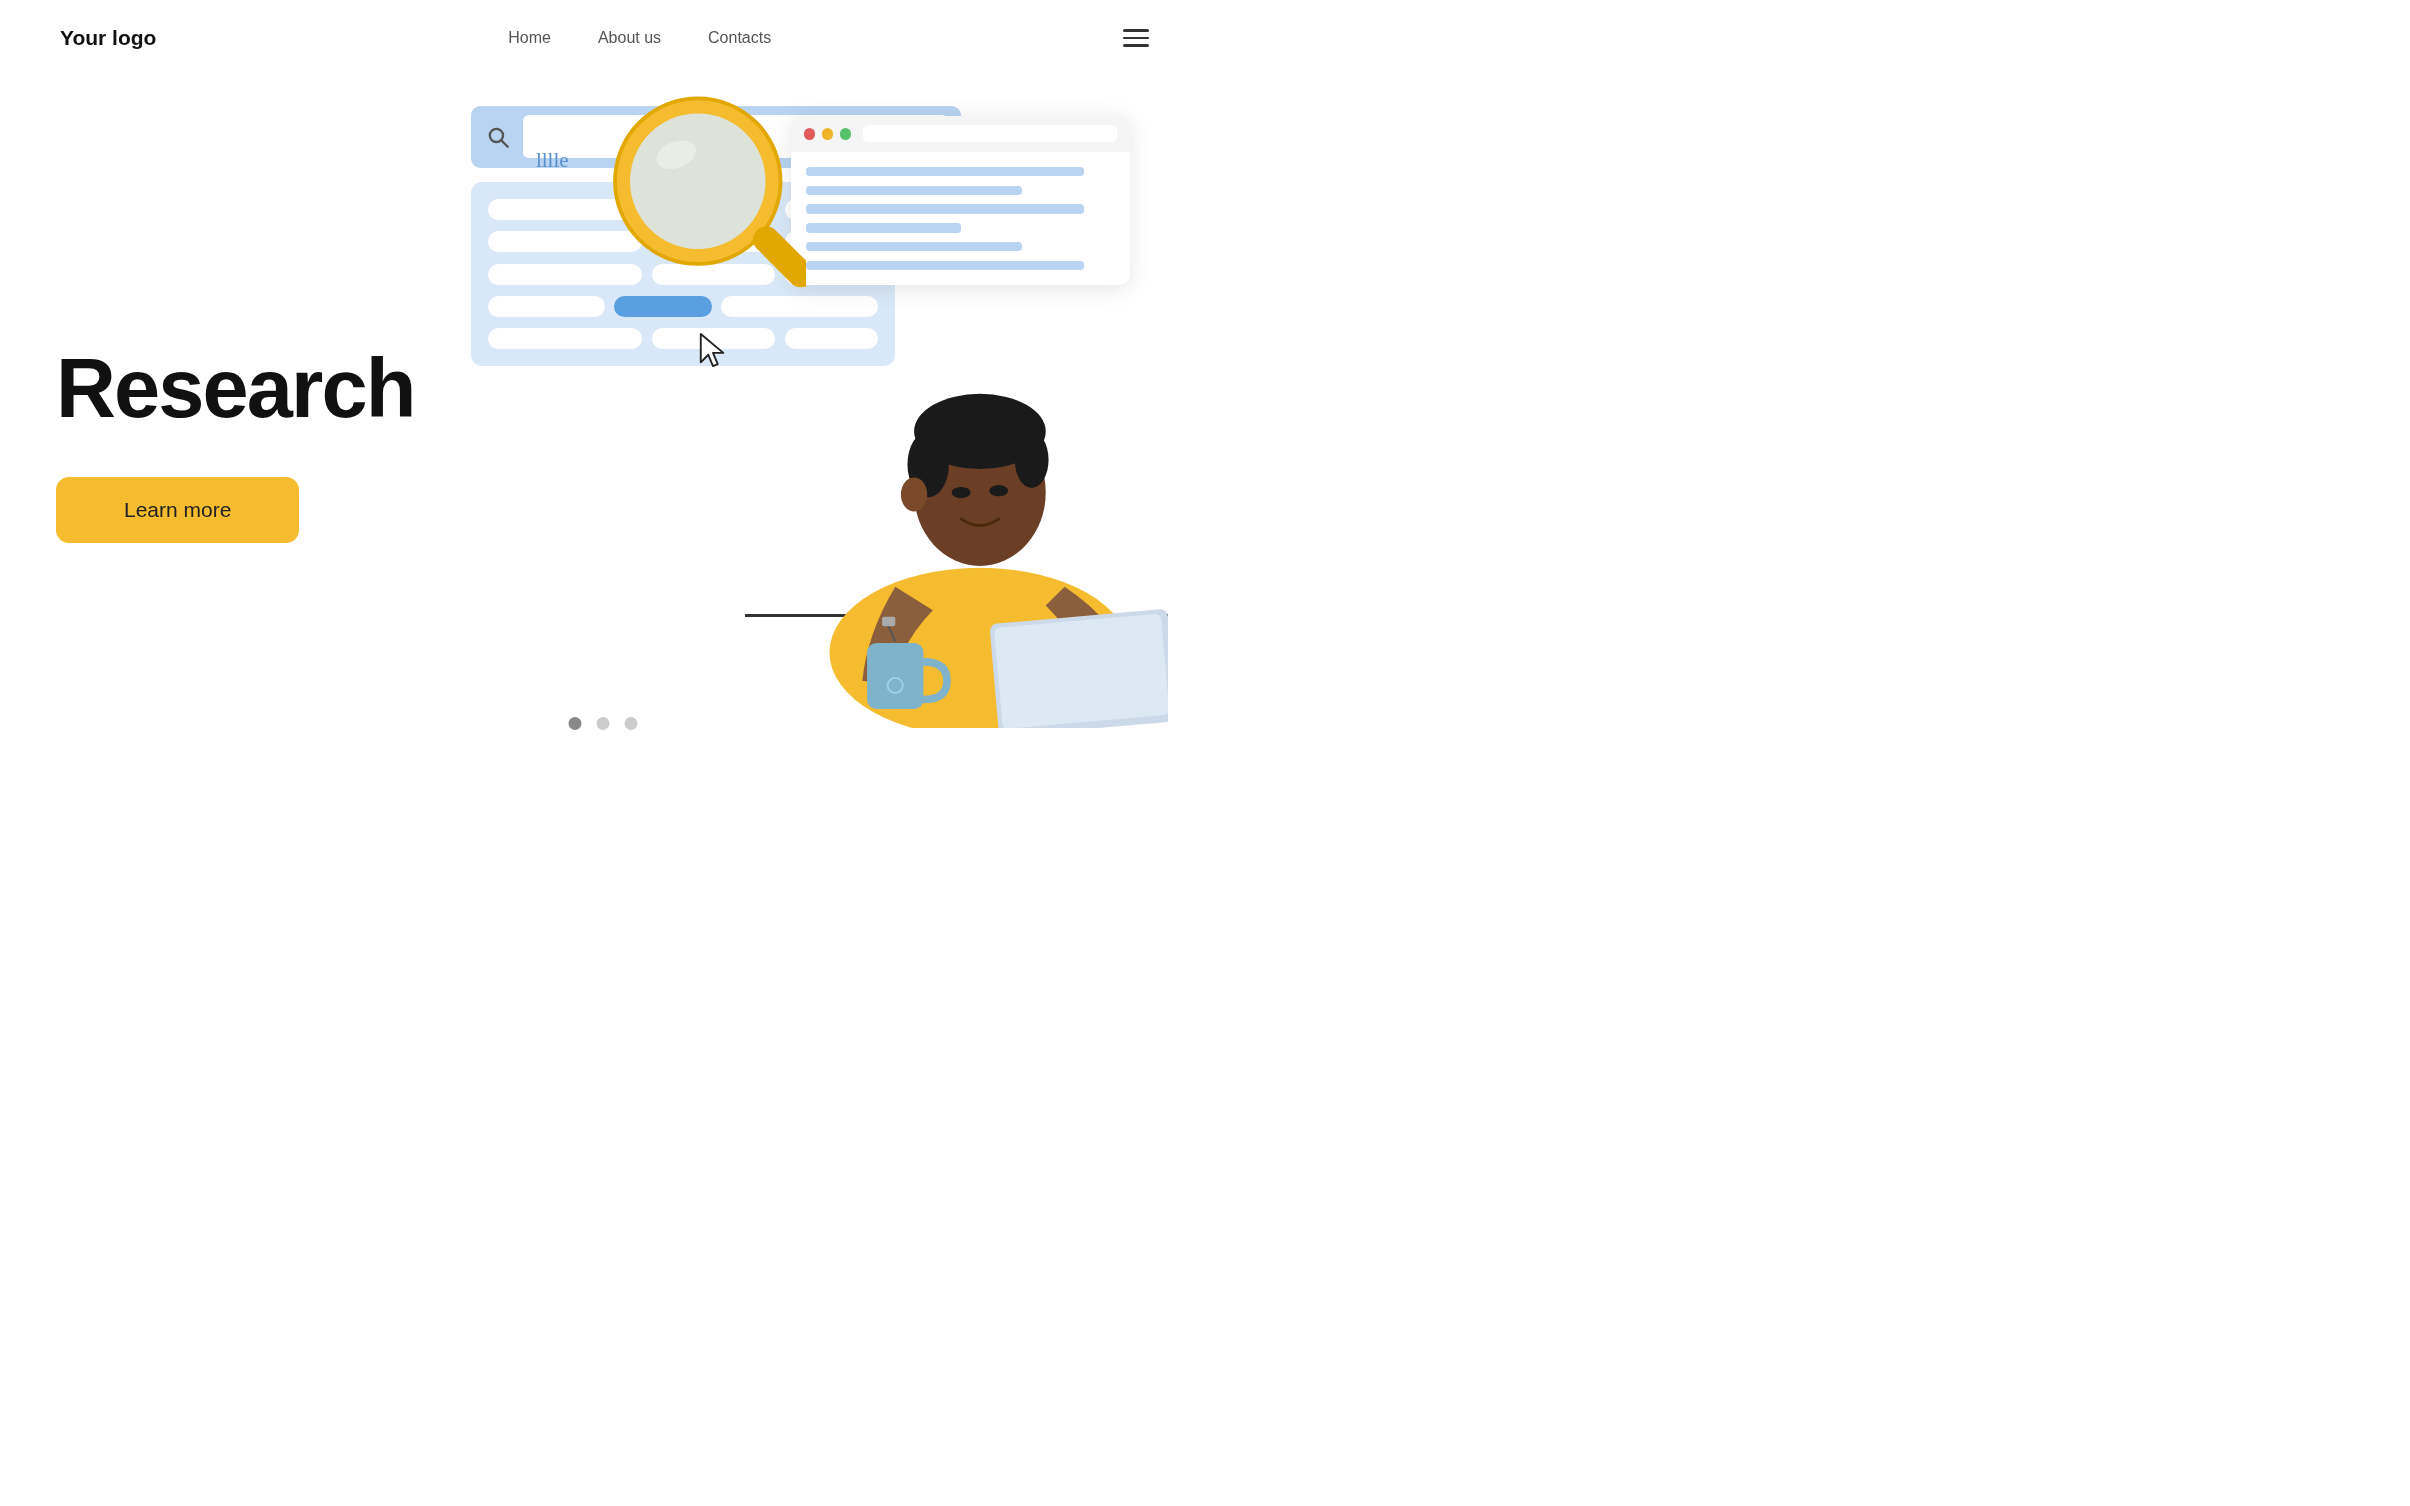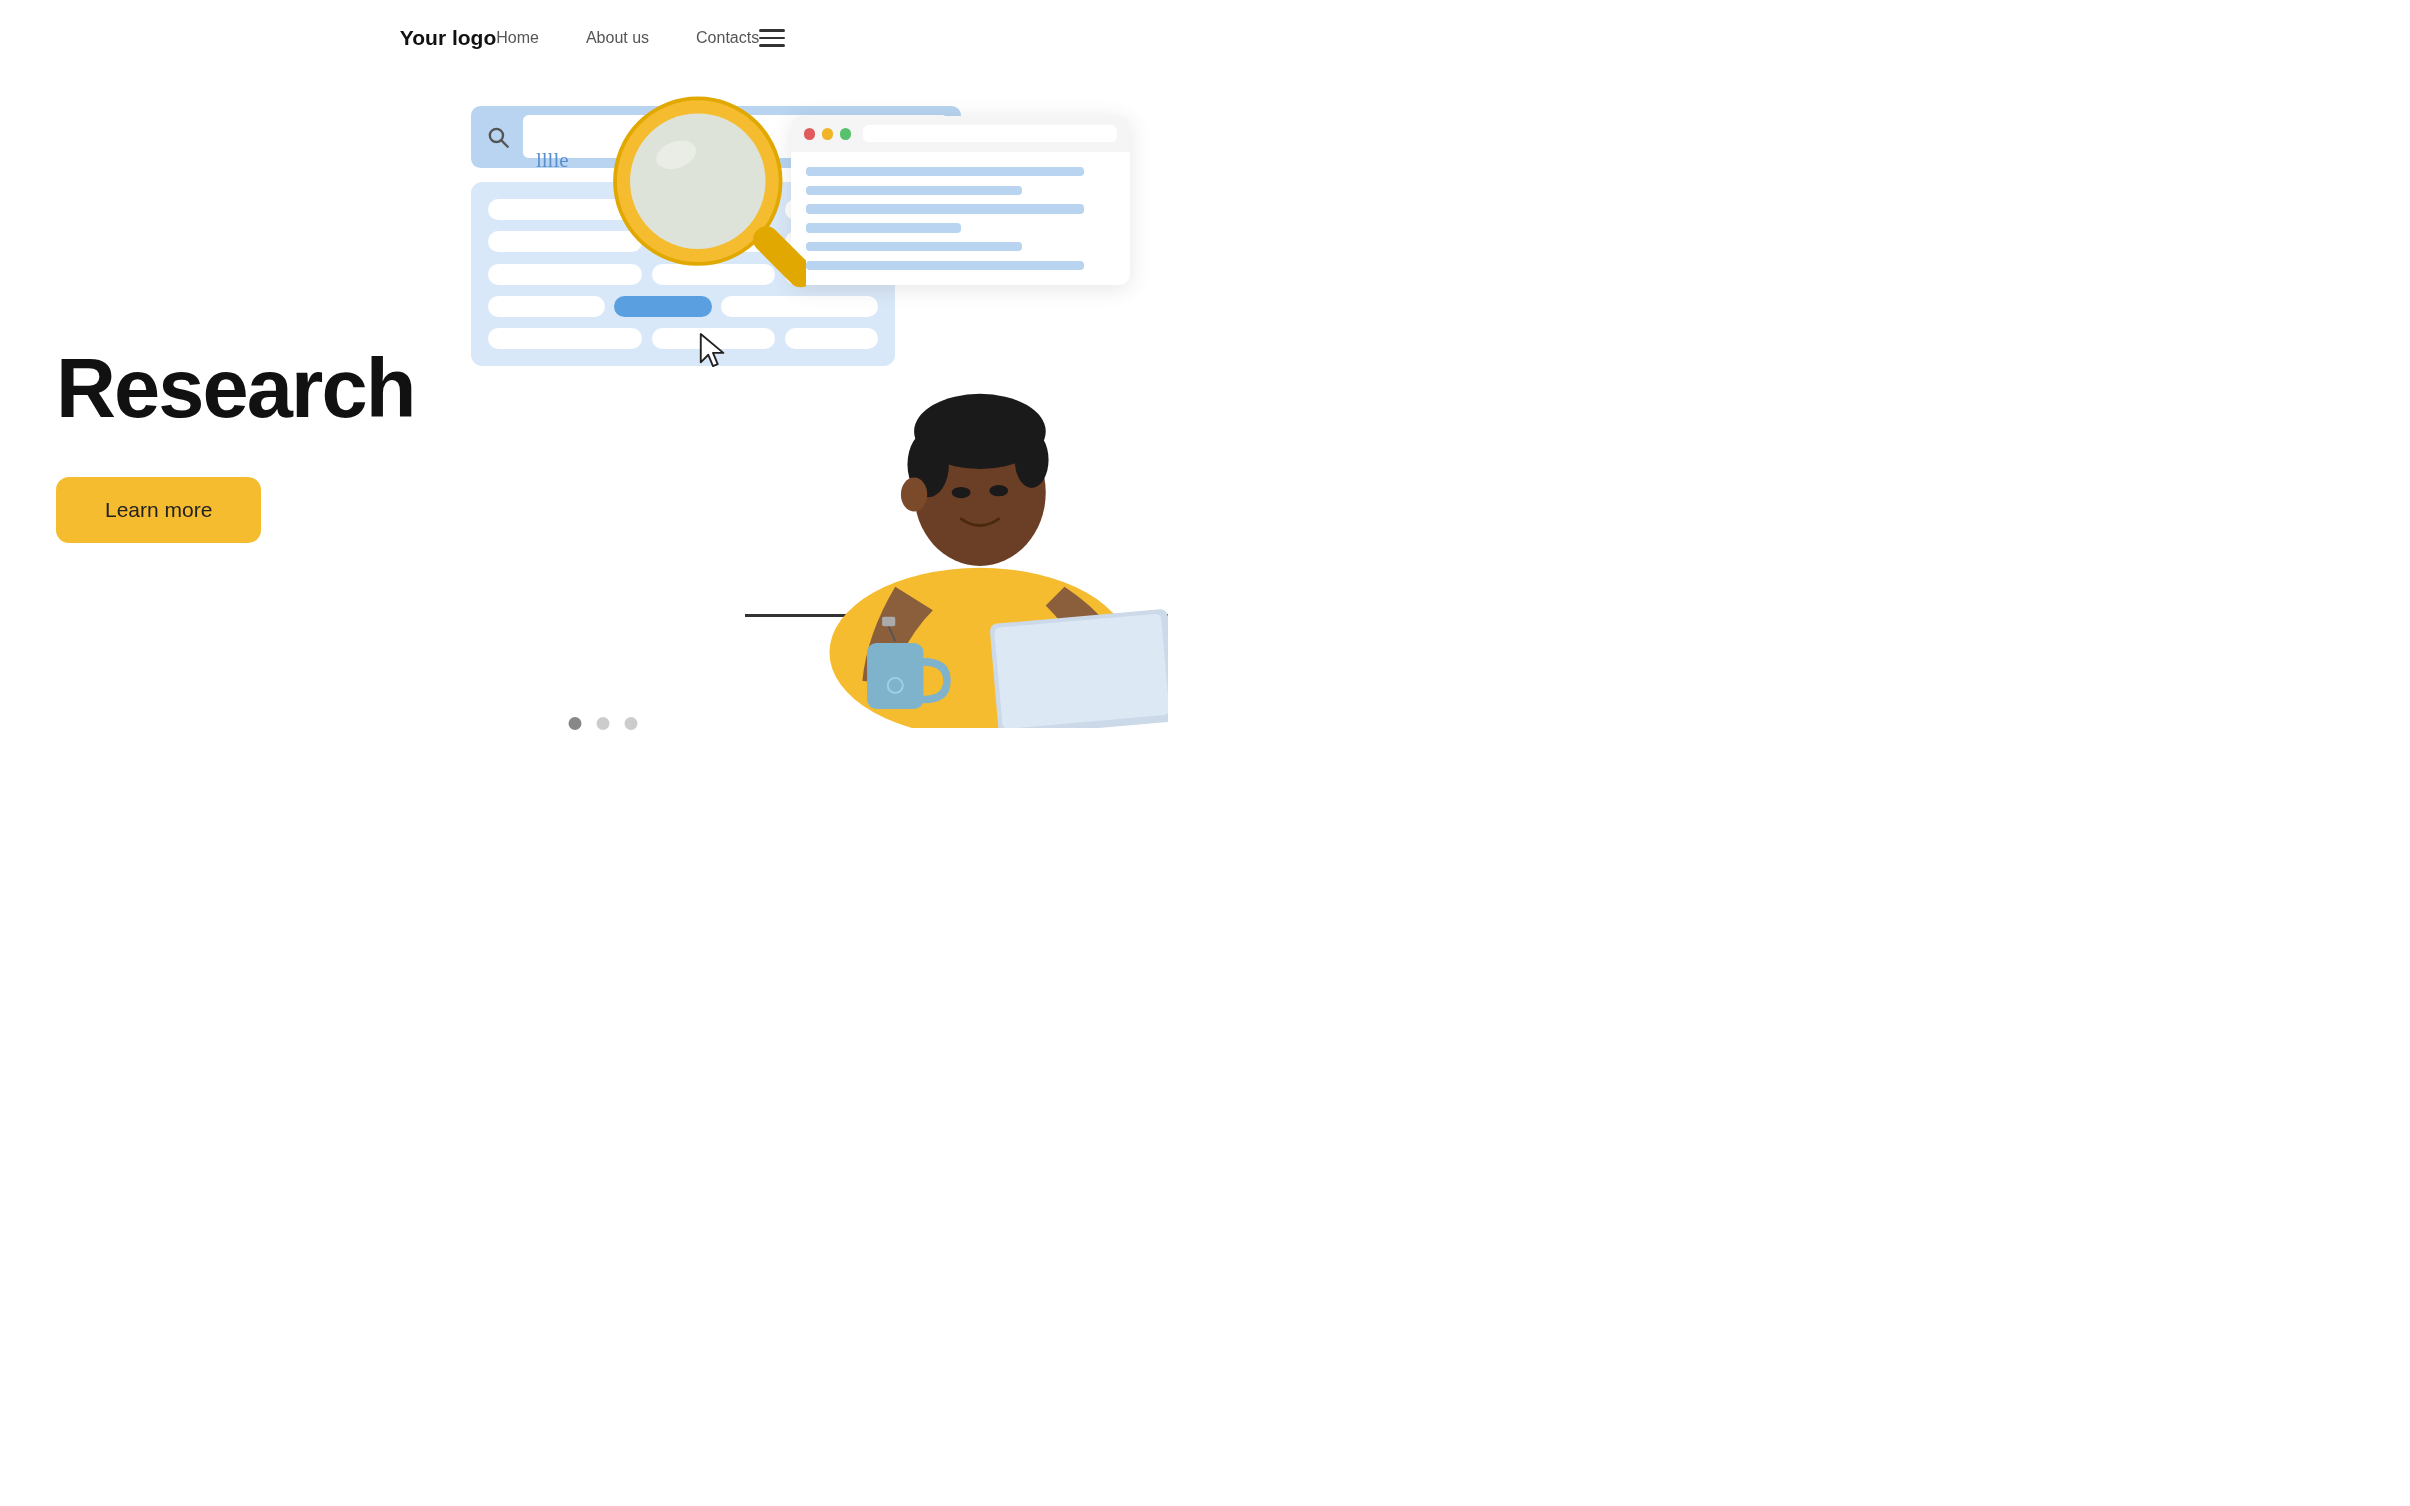--- a/index.html
+++ b/index.html
@@ -9,22 +9,22 @@
       width: 1205px;
       height: 753px;
       overflow: hidden;
       position: relative;
     }
 
     
     nav {
       display: flex;
       align-items: center;
-      justify-content: center;
-      padding: 26px 56px 0 36px;
+      justify-content: space-between;
+      padding: 26px 56px 0 60px;
       position: relative;
       z-index: 10;
     }
     .logo {
       font-size: 21px;
       font-weight: 700;
       color: #111;
     }
     .nav-links {
       display: flex;
@@ -72,21 +72,21 @@
       color: #111;
       line-height: 1.0;
       letter-spacing: -1.9px;
       margin-bottom: 47px;
     }
     .learn-more-btn {
       background: #F5BC2F;
       color: #222;
       border: none;
       border-radius: 13px;
-      padding: 21px 49px;
+      padding: 21px 68px;
       font-size: 21px;
       font-weight: 500;
       cursor: pointer;
     }
 
     
     .hero-right {
       flex: 1;
       position: relative;
       height: 100%;

